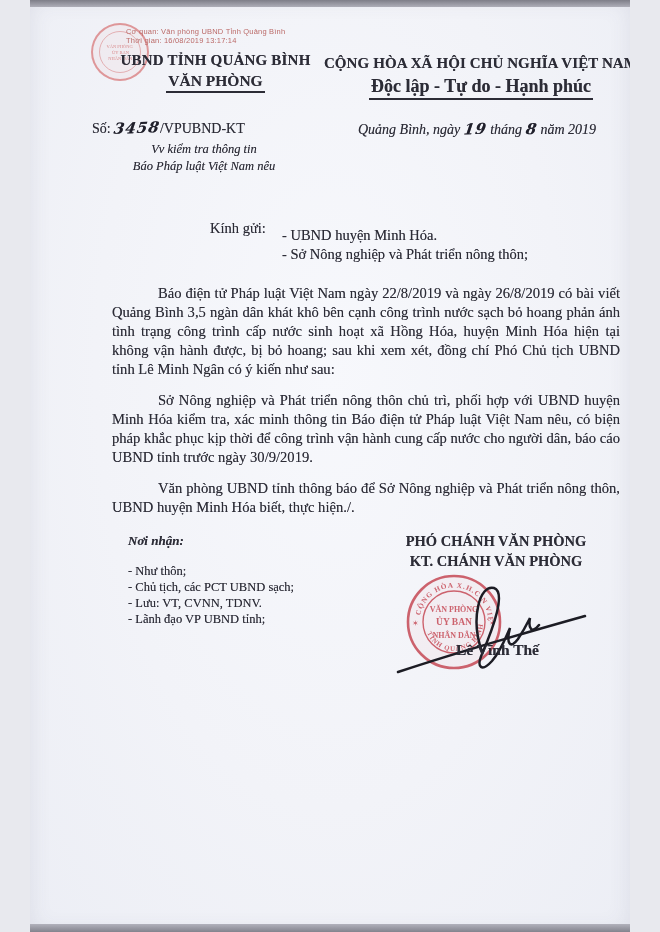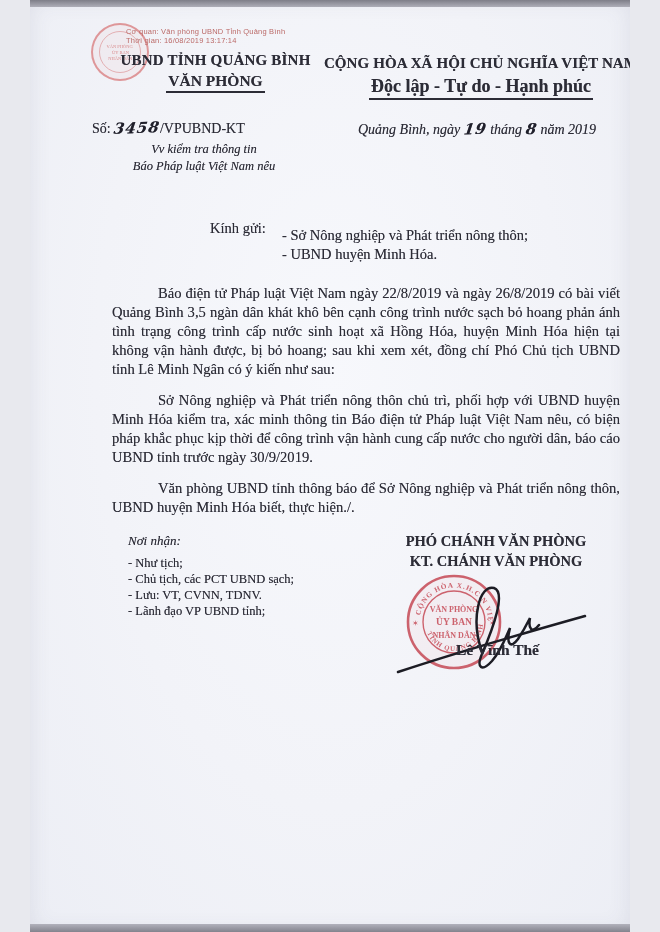--- a/index.html
+++ b/index.html
@@ -57,21 +57,21 @@
   .salutation{left:180px;top:204px;font-size:14.5px;margin-top:16px;}
   .recipients{left:252px;top:226px;font-size:14.5px;line-height:18.5px;}
 
   
   .body-text{left:82px;top:284px;width:508px;font-size:14.6px;line-height:19px;
     text-align:justify;}
   .body-text p{margin:0 0 12px 0;text-indent:46px;}
 
   
   .noi-nhan{left:98px;top:533px;font-size:12.5px;line-height:16px;}
-  .noi-nhan-label{font-weight:normal;font-style:italic;font-size:13px;margin-bottom:6px;}
+  .noi-nhan-label{font-weight:bold;font-style:italic;font-size:13px;margin-bottom:14px;}
 
   
   .signer-title{left:340px;top:531px;width:252px;font-weight:bold;font-size:14.5px;
     line-height:20px;}
   .signer-name{left:395px;top:641px;width:145px;font-weight:bold;font-size:15.5px;}
   .seal-area{left:348px;top:556px;width:230px;height:140px;}
 </style>
 </head>
 <body>
 
@@ -114,33 +114,33 @@
   <div class="place-date abs scan">
     <span>Quảng Bình, ngày</span>
     <span class="hand">19</span>
     <span>tháng</span>
     <span class="hand">8</span>
     <span>năm 2019</span>
   </div>
 
   <div class="salutation abs scan">Kính gửi:</div>
   <div class="recipients abs scan">
+    <div>- UBND huyện Minh Hóa.</div>
     <div>- Sở Nông nghiệp và Phát triển nông thôn;</div>
-    <div>- UBND huyện Minh Hóa.</div>
   </div>
 
   <div class="body-text abs scan">
     <p>Báo điện tử Pháp luật Việt Nam ngày 22/8/2019 và ngày 26/8/2019 có bài viết Quảng Bình 3,5 ngàn dân khát khô bên cạnh công trình nước sạch bỏ hoang phản ánh tình trạng công trình cấp nước sinh hoạt xã Hồng Hóa, huyện Minh Hóa hiện tại không vận hành được, bị bỏ hoang; sau khi xem xét, đồng chí Phó Chủ tịch UBND tỉnh Lê Minh Ngân có ý kiến như sau:</p>
     <p>Sở Nông nghiệp và Phát triển nông thôn chủ trì, phối hợp với UBND huyện Minh Hóa kiểm tra, xác minh thông tin Báo điện tử Pháp luật Việt Nam nêu, có biện pháp khắc phục kịp thời để công trình vận hành cung cấp nước cho người dân, báo cáo UBND tỉnh trước ngày 30/9/2019.</p>
     <p>Văn phòng UBND tỉnh thông báo để Sở Nông nghiệp và Phát triển nông thôn, UBND huyện Minh Hóa biết, thực hiện./.</p>
   </div>
 
   <div class="noi-nhan abs scan">
     <div class="noi-nhan-label">Nơi nhận:</div>
-    <div>- Như tịch;</div>
+    <div>- Như thôn;</div>
     <div>- Chủ tịch, các PCT UBND sạch;</div>
     <div>- Lưu: VT, CVNN, TDNV.</div>
     <div>- Lãnh đạo VP UBND tỉnh;</div>
   </div>
 
   <div class="signer-title abs ctr scan">
     <div>PHÓ CHÁNH VĂN PHÒNG</div>
     <div>KT. CHÁNH VĂN PHÒNG</div>
   </div>
 

